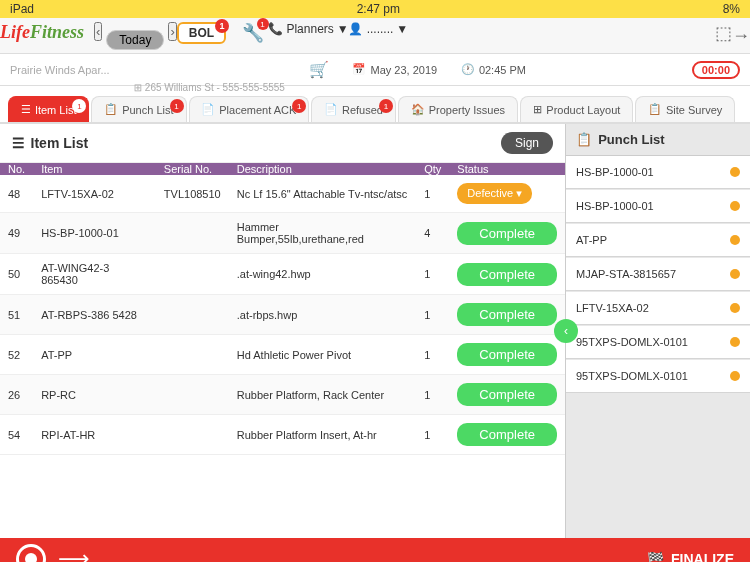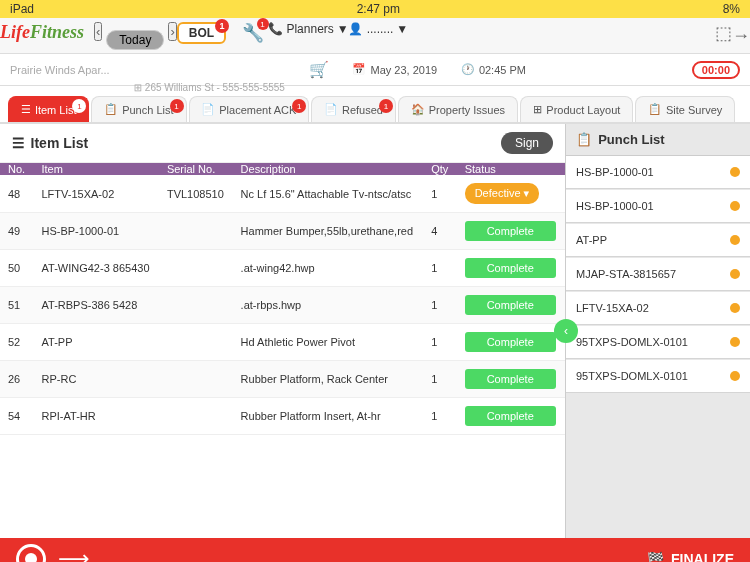--- a/index.html
+++ b/index.html
@@ -47,21 +47,21 @@
     
     .table { width: 100%; border-collapse: collapse; }
     .table thead tr { background: #8b5e99; color: white; }
     .table thead th { padding: 0 8px; text-align: left; font-size: 11px; font-weight: 500; }
     .table tbody tr { border-bottom: 1px solid #eee; }
     .table tbody tr:nth-child(even) { background: #fafafa; }
     .table tbody td { padding: 8px 8px; font-size: 11px; color: #333; vertical-align: middle; }
     .table-scroll { overflow-y: auto; flex: 1; }
 
     .status-defective { background: #f5a623; color: white; border-radius: 10px; padding: 4px 10px; font-size: 11px; display: inline-flex; align-items: center; gap: 4px; cursor: pointer; }
-    .status-complete { background: #4cd964; color: white; border-radius: 3px; padding: 4px 22px; font-size: 11px; display: inline-block; cursor: pointer; }
+    .status-complete { background: #4cd964; color: white; border-radius: 10px; padding: 4px 22px; font-size: 13px; display: inline-block; cursor: pointer; }
 
     
     .punch-list-panel { width: 185px; background: #e8e8e8; display: flex; flex-direction: column; border-left: 1px solid #ccc; position: relative; }
     .punch-list-header { display: flex; align-items: center; gap: 6px; padding: 8px 10px; border-bottom: 1px solid #ccc; font-size: 13px; font-weight: bold; color: #333; background: #e8e8e8; }
     .punch-list-scroll { overflow-y: auto; flex: 1; }
     .punch-list-item { display: flex; align-items: center; justify-content: space-between; padding: 10px 10px; border-bottom: 1px solid #d5d5d5; font-size: 11px; color: #333; background: white; margin-bottom: 1px; }
     .punch-dot { width: 10px; height: 10px; border-radius: 50%; background: #f5a623; flex-shrink: 0; }
     .collapse-arrow { position: absolute; left: -12px; top: 50%; transform: translateY(-50%); background: #4cd964; border-radius: 50%; width: 24px; height: 24px; display: flex; align-items: center; justify-content: center; color: white; cursor: pointer; font-size: 12px; z-index: 10; }
 
     

